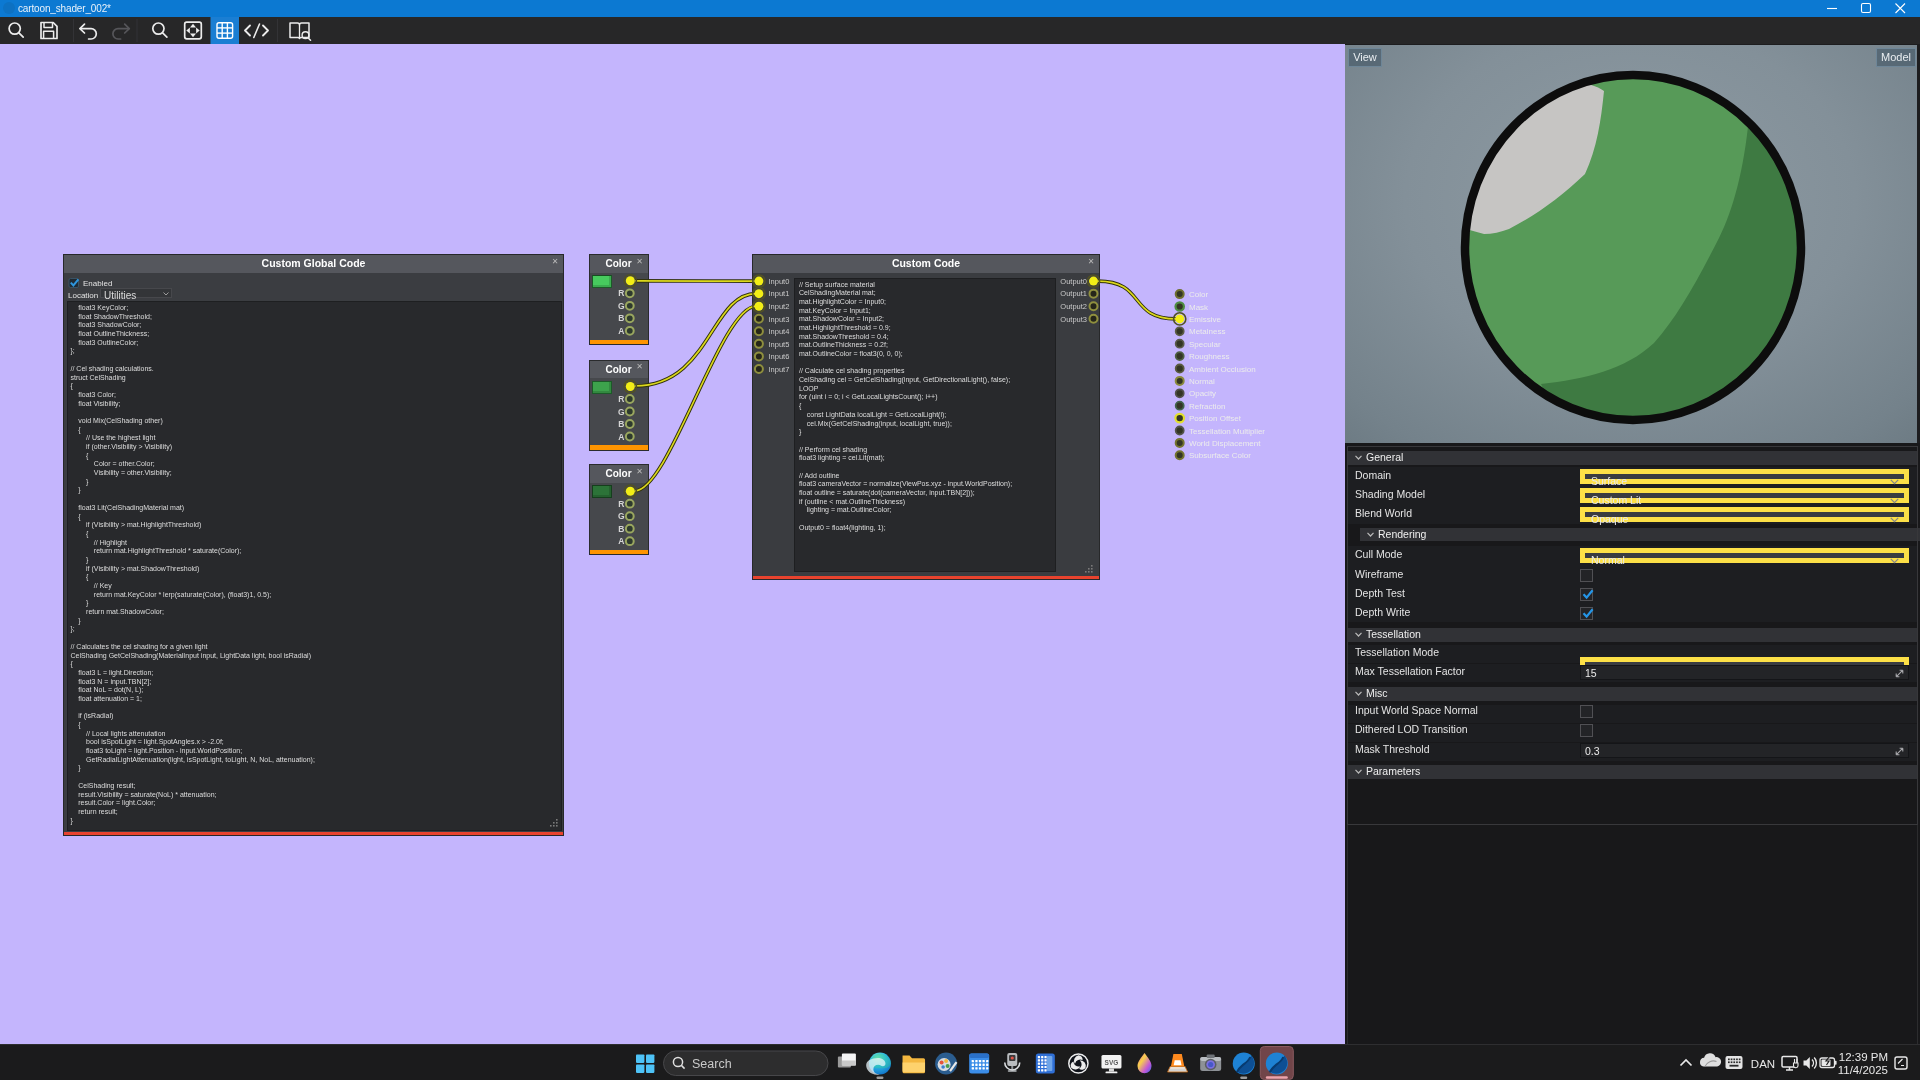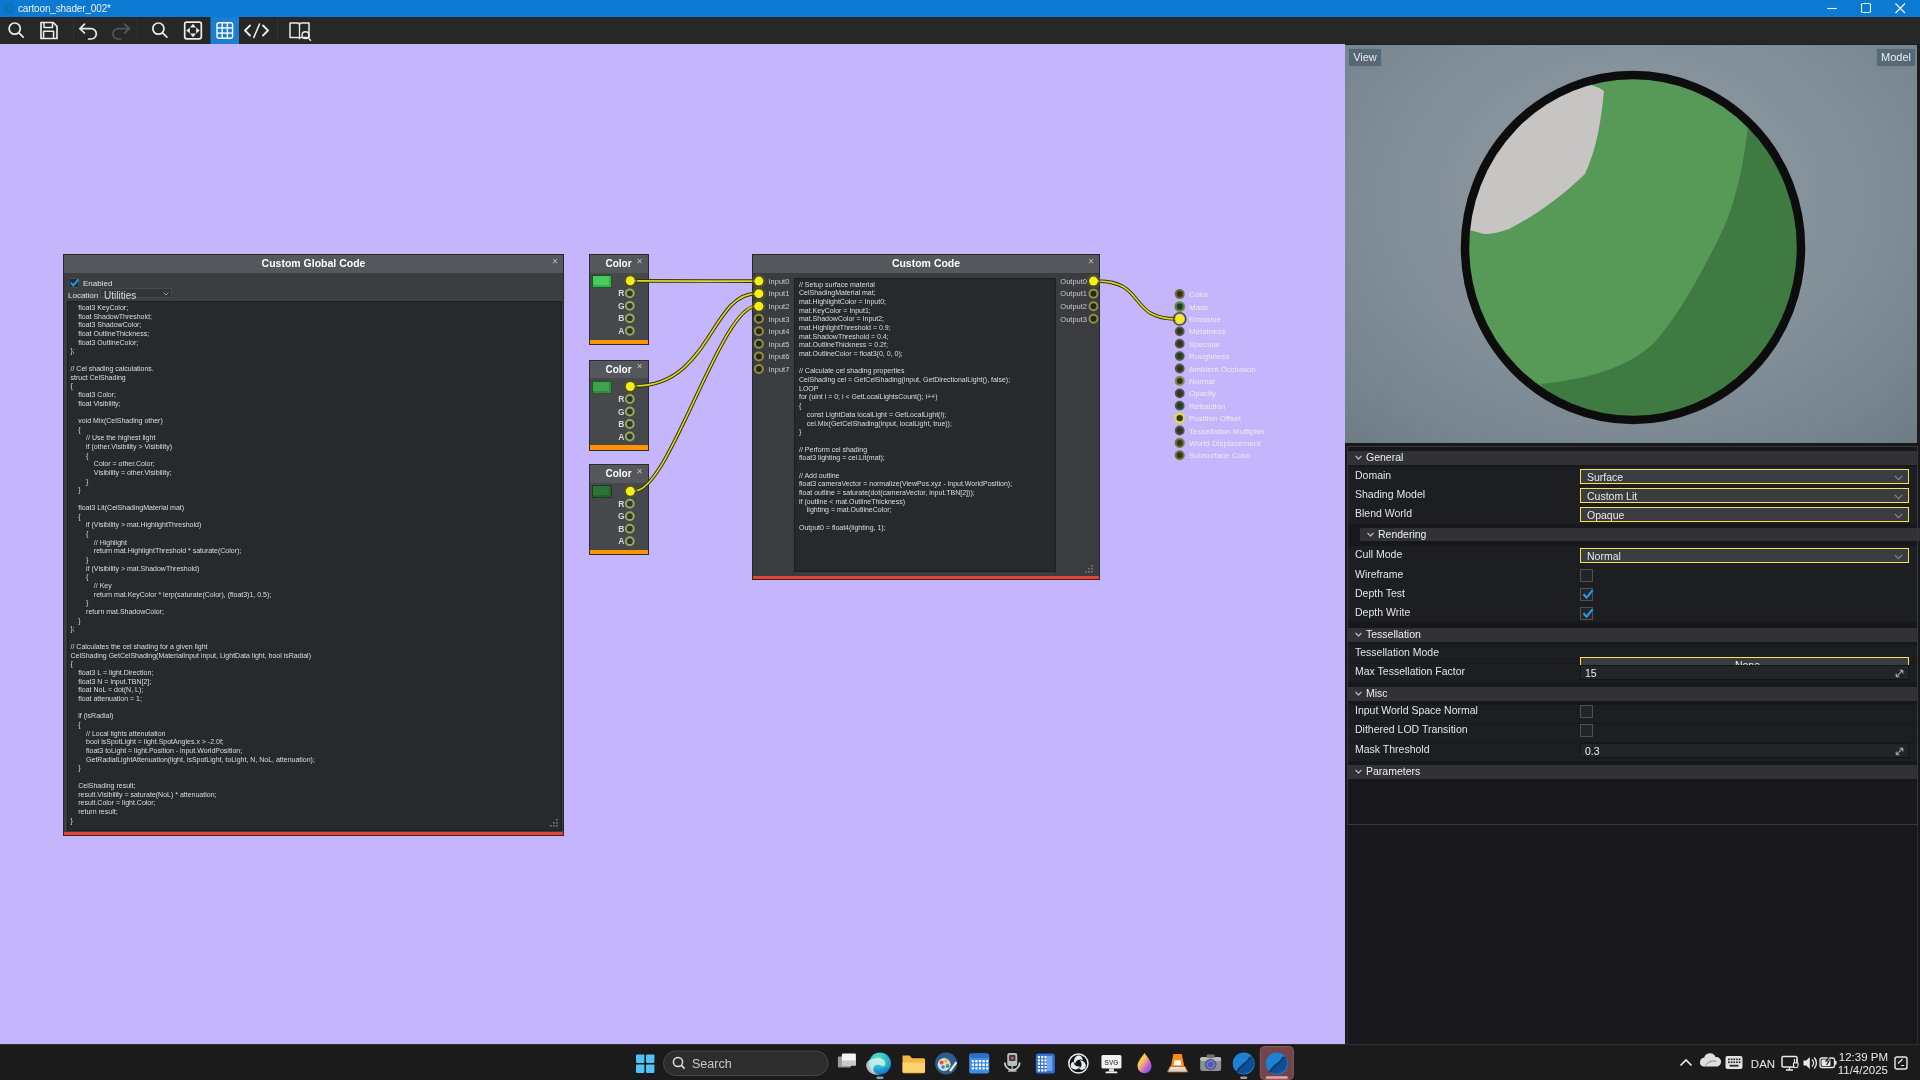--- a/index.html
+++ b/index.html
@@ -26,21 +26,21 @@
   .selline { position:absolute; left:0; right:0; bottom:0; height:3.5px; }
   .code { position:absolute; background:#28292c; border:1px solid #1e1f21; color:#dedede;
     font-size:7px; line-height:8.68px; white-space:pre; overflow:hidden; }
 
   
   .phead { position:absolute; left:3px; width:569px; height:13.5px; background:#313236; color:#efefef;
     font-size:10.5px; line-height:13px; }
   .phead span { margin-left:18px; }
   .chev { position:absolute; left:7px; top:4px; width:7px; height:5px; }
   .prow-label { position:absolute; left:10px; width:230px; color:#e4e4e4; font-size:10.5px; }
-  .pdrop { position:absolute; left:235px; width:329px; height:15.5px; background:#3a3c41; border:1px solid #fde047;
+  .pdrop { position:absolute; left:235px; width:329px; height:15.5px; background:#3a3c41; border:5px solid #fde047;
     color:#eaeaea; font-size:10.5px; line-height:14px; padding-left:6px; }
   .pcheck { position:absolute; left:235px; width:13px; height:13px; background:#232427; border:1px solid #505054; }
   .pval { position:absolute; left:235px; width:329px; height:15.5px; background:#232427; border:1px solid #141518;
     color:#eaeaea; font-size:10.5px; line-height:14px; padding-left:4px; }
 </style>
 </head>
 <body>
 
 <div id="titlebar">
   <div class="title">cartoon_shader_002*</div>

